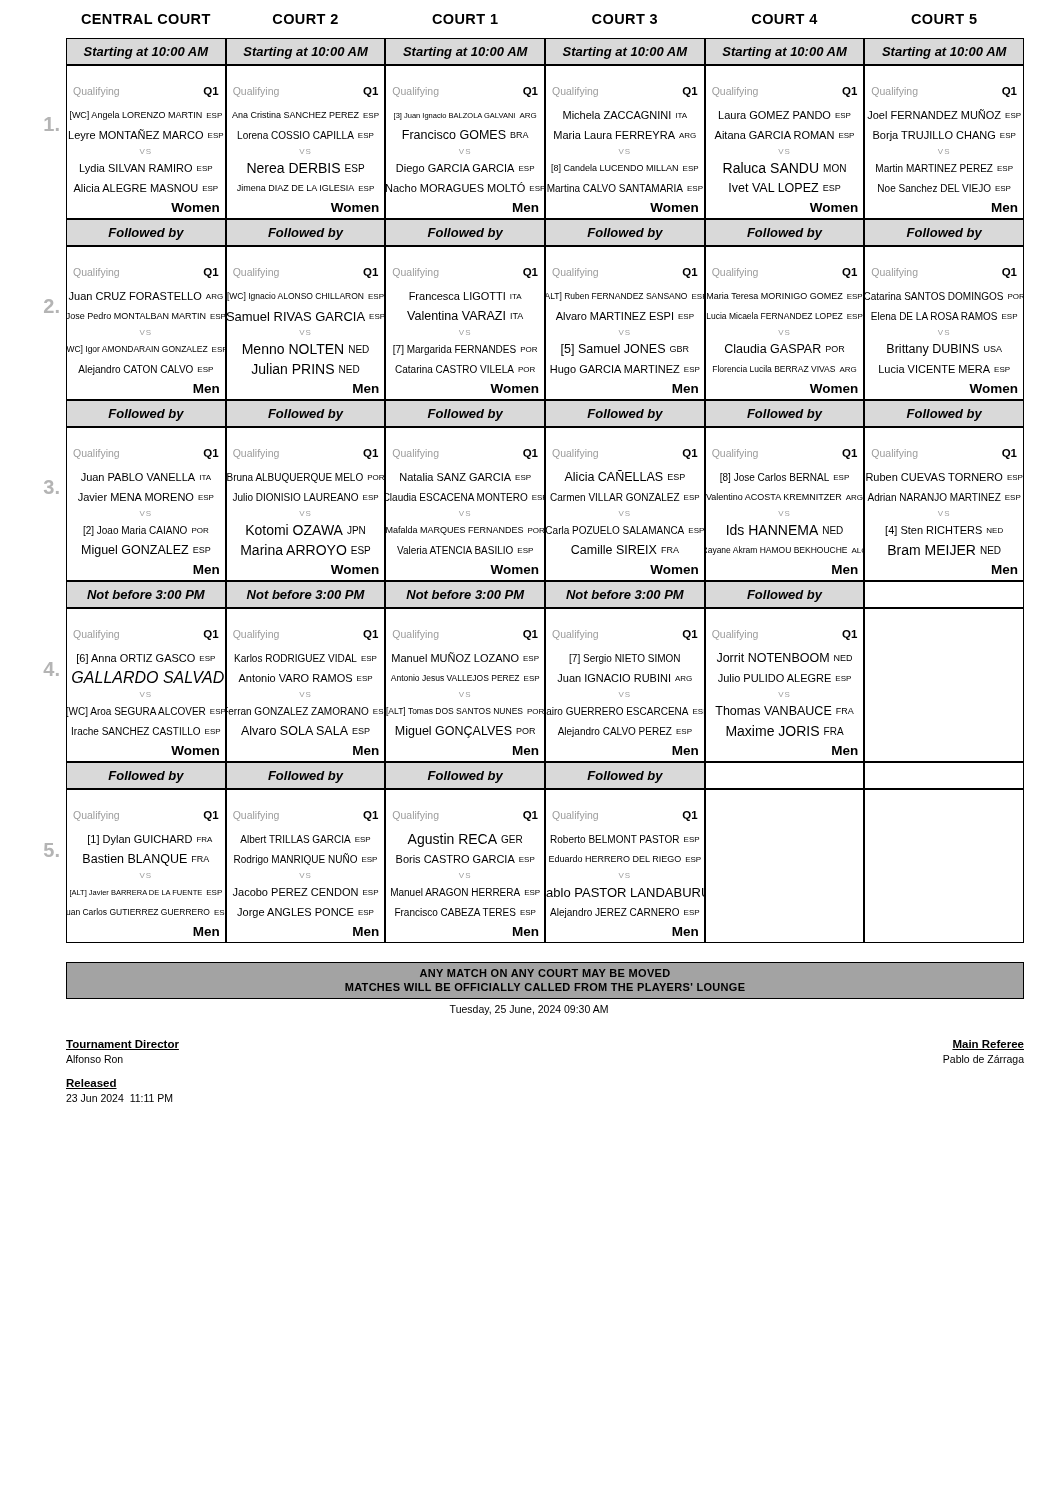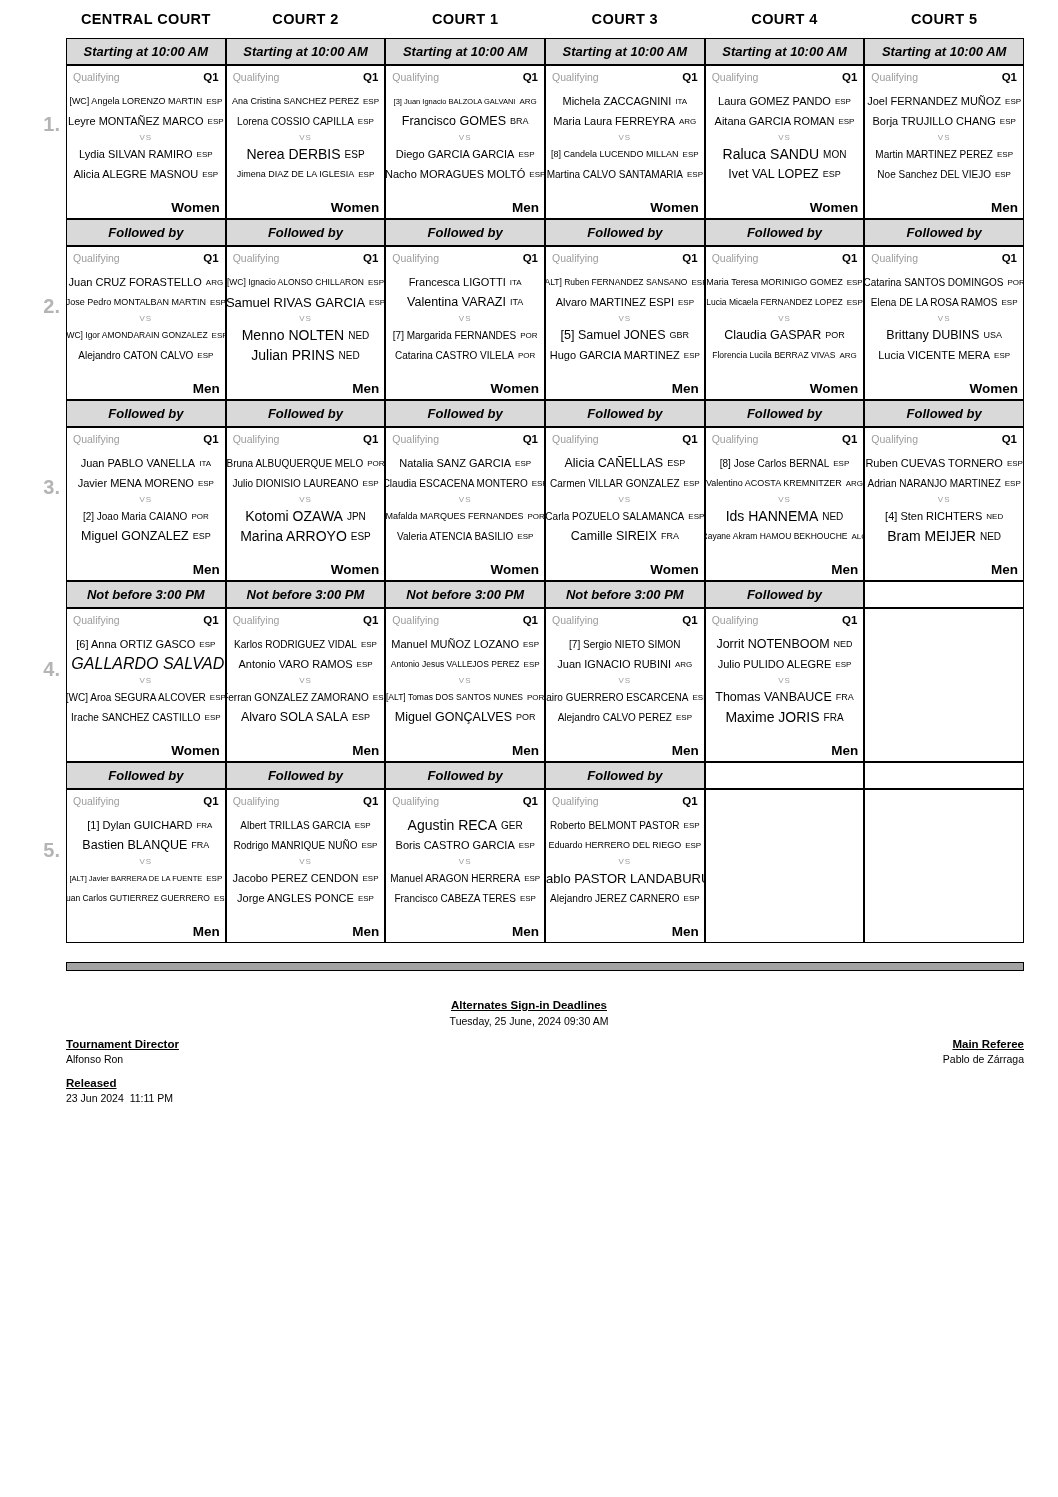--- a/index.html
+++ b/index.html
@@ -18,21 +18,21 @@
     position:absolute;left:66px;top:38px;width:958px;box-sizing:border-box;
     background:#000;border:1px solid #000;
     display:grid;grid-template-columns:repeat(6,1fr);
     grid-template-rows:repeat(5,25px 152px);gap:2px;
   }
   .slot-header{background:#fff;}
   .slot-header.filled{
     background:#d9d9d9;display:flex;align-items:center;justify-content:center;
     font-weight:bold;font-style:italic;font-size:13px;white-space:nowrap;
   }
-  .cell{background:#fff;position:relative;box-sizing:border-box;padding:5px 2px 3px 2px;overflow:hidden;}
+  .cell{background:#fff;position:relative;box-sizing:border-box;padding:19px 2px 3px 2px;overflow:hidden;}
   .meta{display:flex;justify-content:space-between;align-items:baseline;padding:0 4px;}
   .category{color:#9c9c9c;font-size:10.5px;}
   .round{font-weight:bold;font-size:11.5px;}
   .players{margin-top:8px;text-align:center;}
   .pline{height:20px;display:flex;align-items:center;justify-content:center;gap:4px;white-space:nowrap;}
   .cc{flex:none;}
   .vs{color:#9c9c9c;font-size:8px;height:13px;display:flex;align-items:center;justify-content:center;letter-spacing:1px;}
   .gender{position:absolute;right:5px;bottom:3px;font-weight:bold;font-size:13.5px;}
   .row-num{
     position:absolute;left:30px;width:30px;text-align:right;
@@ -801,24 +801,25 @@
           <span class="cc" style="font-size: 8px;">ESP</span>
         </div>
       </div>
       <div class="gender">Men</div>
     </div>
     <div class="cell"></div>
     <div class="cell"></div>
   </div>
 
 <div class="banner">
+  <div>ANY MATCH ON ANY COURT MAY BE MOVED</div>
+  <div>MATCHES WILL BE OFFICIALLY CALLED FROM THE PLAYERS' LOUNGE</div>
 </div>
 
 <div class="alt-block">
-  <div class="alt-title">Alternates Sign-in Deadlines</div>
   <div class="alt-date">Tuesday, 25 June, 2024 09:30 AM</div>
 </div>
 
 <div class="footer-left">
   <div class="f-label">Tournament Director</div>
   <div class="f-value">Alfonso Ron</div>
   <div class="f-gap"></div>
   <div class="f-label">Released</div>
   <div class="f-value">23 Jun 2024  11:11 PM</div>
 </div>

